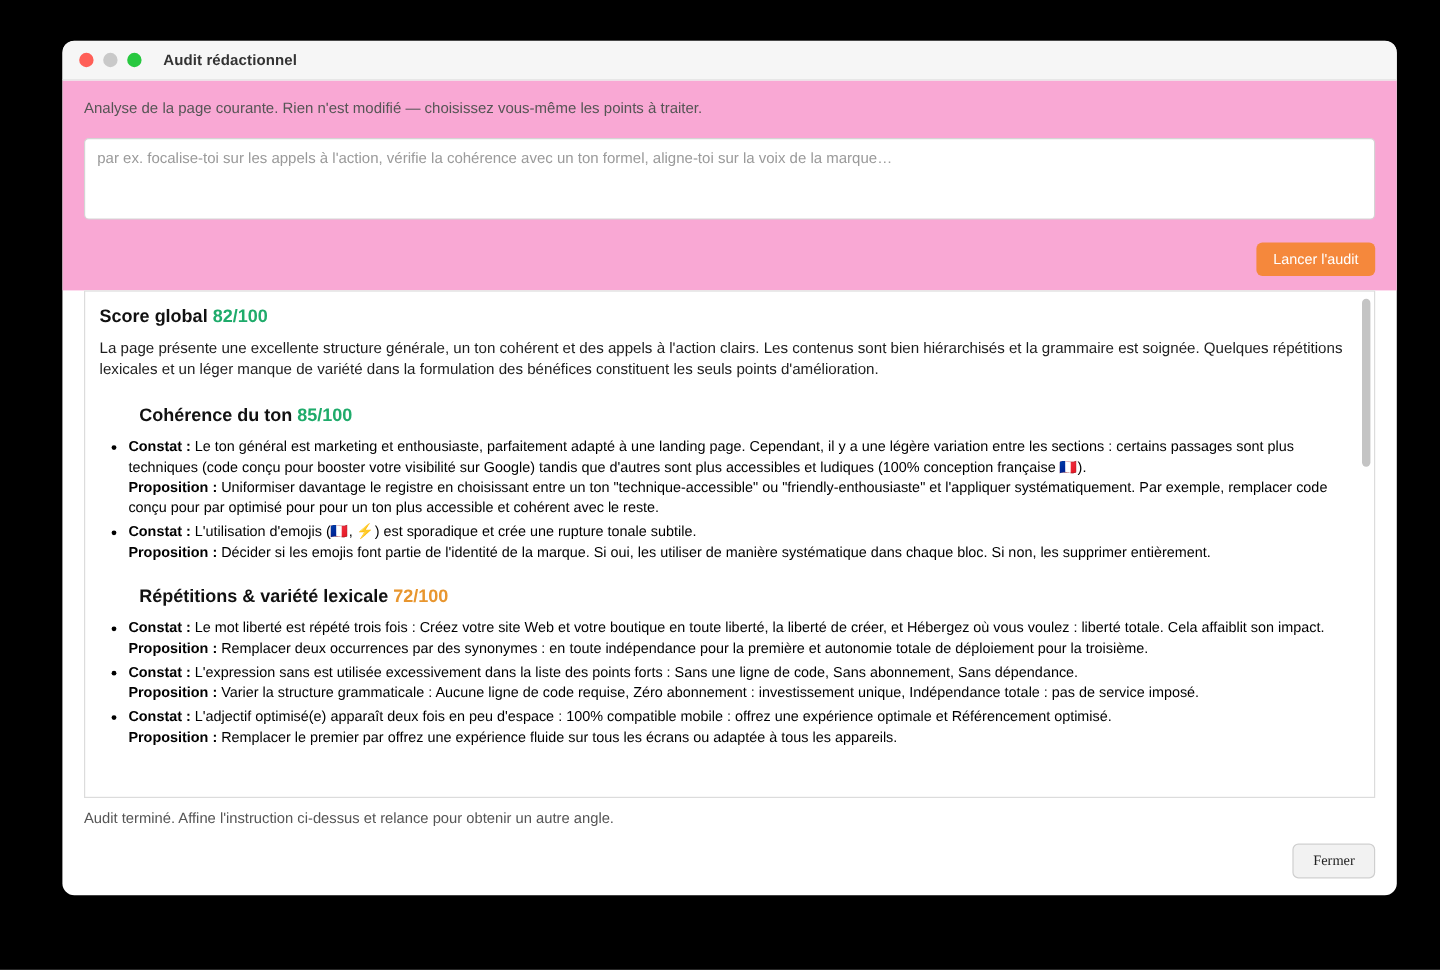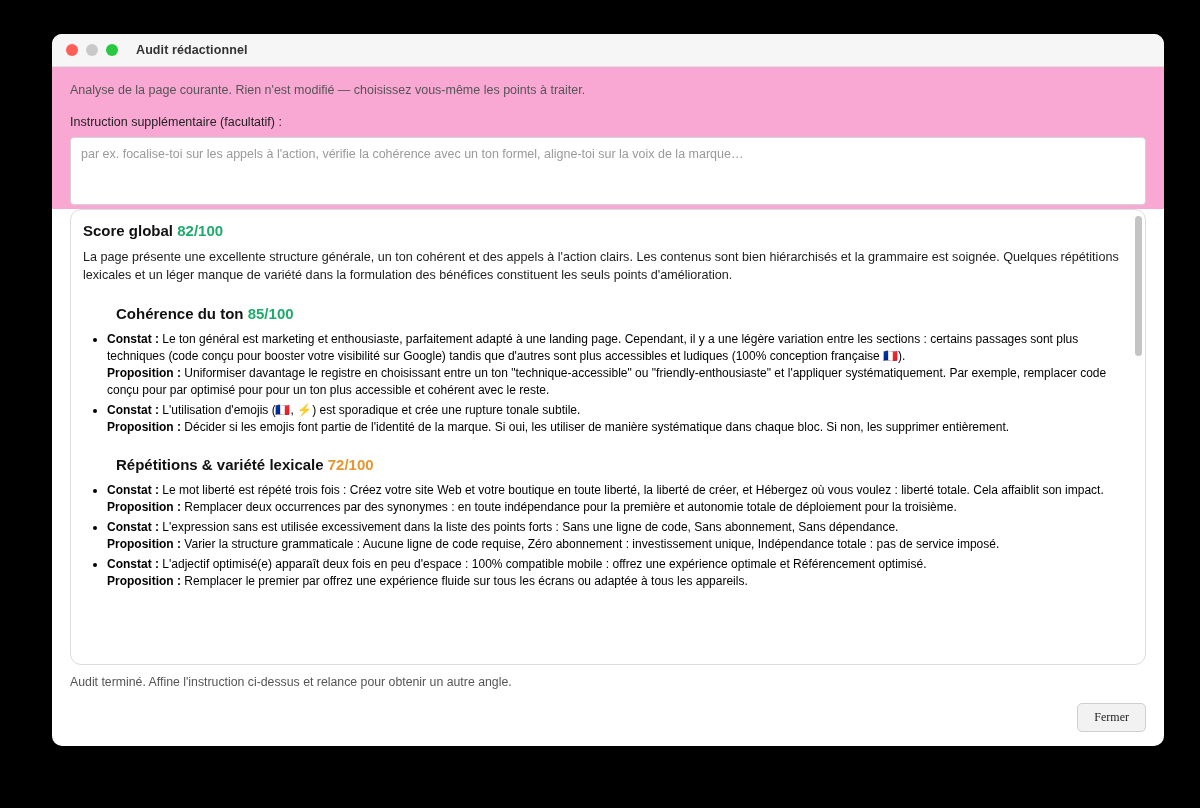--- a/index.html
+++ b/index.html
@@ -104,21 +104,21 @@
     font-size: 12px;
     font-family: "Liberation Sans", sans-serif;
     padding: 7px 14px;
     cursor: pointer;
   }
 
   
   .results-wrap {
     margin: 0 18px;
     border: 1px solid #dcdcdc;
-    border-radius: 11px;
+    border-radius: 0;
     background: #ffffff;
     flex: 1 1 auto;
     position: relative;
     overflow: hidden;
   }
   .results {
     position: absolute;
     inset: 0;
     overflow: hidden;
     padding: 12px 22px 10px 12px;
@@ -210,22 +210,24 @@
     <div class="traffic">
       <span class="dot red"></span>
       <span class="dot yellow"></span>
       <span class="dot green"></span>
     </div>
     <span class="title-text">Audit rédactionnel</span>
   </div>
 
   <div class="top-panel">
     <p class="intro">Analyse de la page courante. Rien n'est modifié — choisissez vous-même les points à traiter.</p>
-    <p class="field-label">Instruction supplémentaire (facultatif) :</p>
     <textarea class="instruction-box" placeholder="par ex. focalise-toi sur les appels à l'action, vérifie la cohérence avec un ton formel, aligne-toi sur la voix de la marque…" style=""></textarea>
+    <div class="run-row">
+      <button class="run-button">Lancer l'audit</button>
+    </div>
   </div>
 
   <div class="results-wrap">
     <div class="results">
 
       <h2 class="section">
         <span>Score global</span>
         <span class="score green">82/100</span>
       </h2>
       <p class="summary">La page présente une excellente structure générale, un ton cohérent et des appels à l'action clairs. Les contenus sont bien hiérarchisés et la grammaire est soignée. Quelques répétitions lexicales et un léger manque de variété dans la formulation des bénéfices constituent les seuls points d'amélioration.</p>

